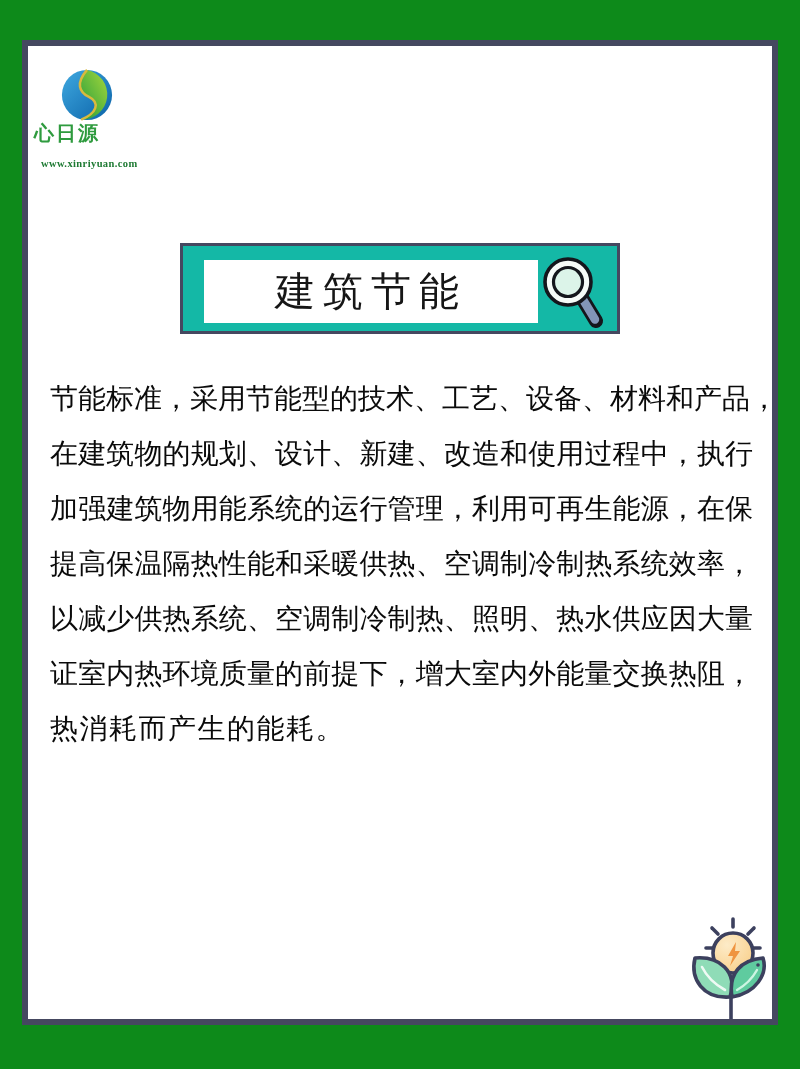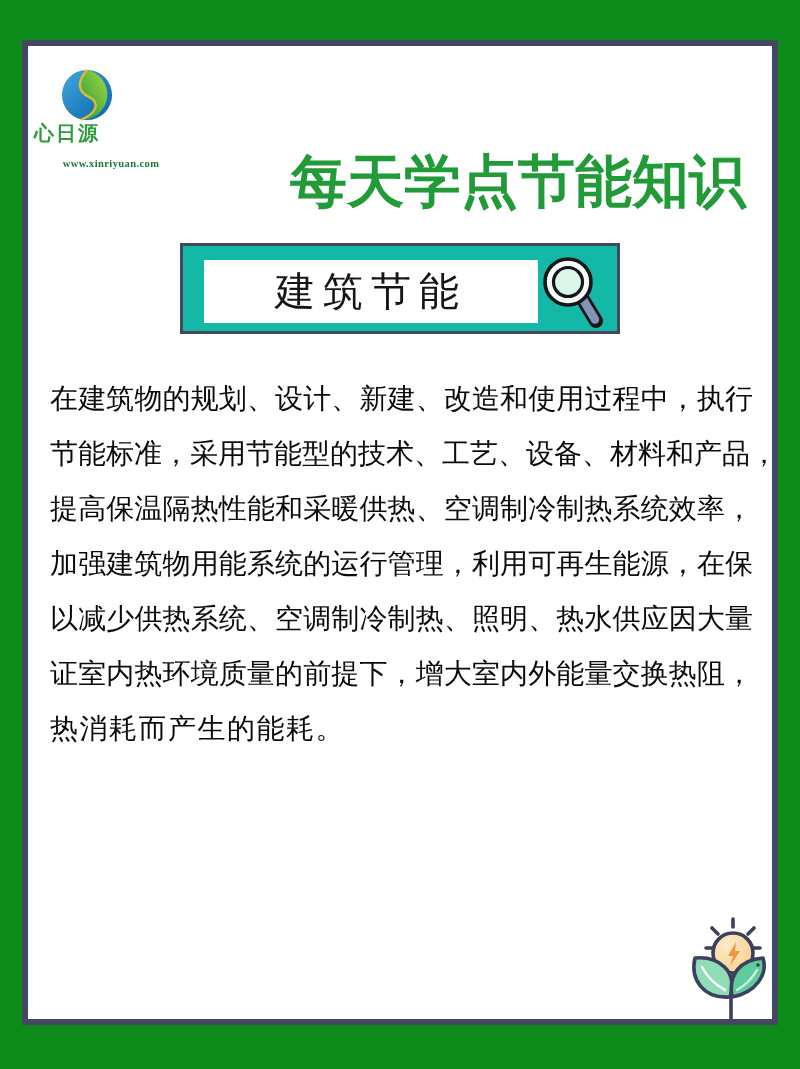--- a/index.html
+++ b/index.html
@@ -22,21 +22,20 @@
   .logo-name{
     position:absolute;left:4px;top:58px;width:140px;
     color:#2F9B3F;font-weight:bold;font-size:20px;letter-spacing:2px;
     white-space:nowrap;
   }
   .logo-url{
     position:absolute;left:11px;top:96px;width:140px;
     color:#1E7A33;font-weight:bold;font-size:10.5px;
     font-family:"Liberation Serif", serif;letter-spacing:.4px;
     white-space:nowrap;
-    text-align:center;
   }
   
   .main-title{
     position:absolute;left:255px;top:98px;width:470px;
     color:#219A38;font-size:57px;font-weight:bold;
     white-space:nowrap;letter-spacing:0px;
     text-align:center;
   }
   
   .search-bar{
@@ -86,37 +85,36 @@
         </linearGradient>
       </defs>
       <circle cx="28" cy="28" r="26" fill="url(#lgBlue)"></circle>
       <path d="M28,2 C16,16 20,25 30,30 C42,36 38,47 22,53.5 A26,26 0 0 0 28,2 Z" fill="url(#lgGreen)"></path>
       <path d="M28,2 C16,16 20,25 30,30 C42,36 38,47 22,53.5" stroke="#D9B93E" stroke-width="2.6" fill="none"></path>
     </svg>
     <div class="logo-name">心日源</div>
     <div class="logo-url">www.xinriyuan.com</div>
   </div>
 
-  <div class="main-title">每天学点节能知识</div>
 
   <div class="search-bar">
     <div class="search-input">建筑节能</div>
     <svg class="search-glass" viewBox="0 0 66 78">
       <line x1="41" y1="43" x2="55" y2="66" stroke="#14161c" stroke-width="14" stroke-linecap="round"></line>
       <line x1="41" y1="43" x2="54" y2="64.5" stroke="#8295B8" stroke-width="8.5" stroke-linecap="round"></line>
       <circle cx="27" cy="27" r="23" fill="#F6FBF8" stroke="#14161c" stroke-width="3.6"></circle>
       <circle cx="27" cy="27" r="14.5" fill="#DCF4E9" stroke="#14161c" stroke-width="3.2"></circle>
     </svg>
   </div>
 
   <div class="article">
+    <div class="line">节能标准，采用节能型的技术、工艺、设备、材料和产品，</div>
     <div class="line">在建筑物的规划、设计、新建、改造和使用过程中，执行</div>
-    <div class="line">节能标准，采用节能型的技术、工艺、设备、材料和产品，</div>
+    <div class="line">加强建筑物用能系统的运行管理，利用可再生能源，在保</div>
     <div class="line">提高保温隔热性能和采暖供热、空调制冷制热系统效率，</div>
-    <div class="line">加强建筑物用能系统的运行管理，利用可再生能源，在保</div>
     <div class="line">以减少供热系统、空调制冷制热、照明、热水供应因大量</div>
     <div class="line">证室内热环境质量的前提下，增大室内外能量交换热阻，</div>
     <div class="line last">热消耗而产生的能耗。</div>
   </div>
 
   <svg class="plant-icon" viewBox="0 0 92 104">
     <defs>
       <radialGradient id="bulbGrad" cx="0.35" cy="0.3" r="0.9">
         <stop offset="0" stop-color="#FDEBC8"></stop>
           <stop offset="1" stop-color="#F8CC83"></stop>

